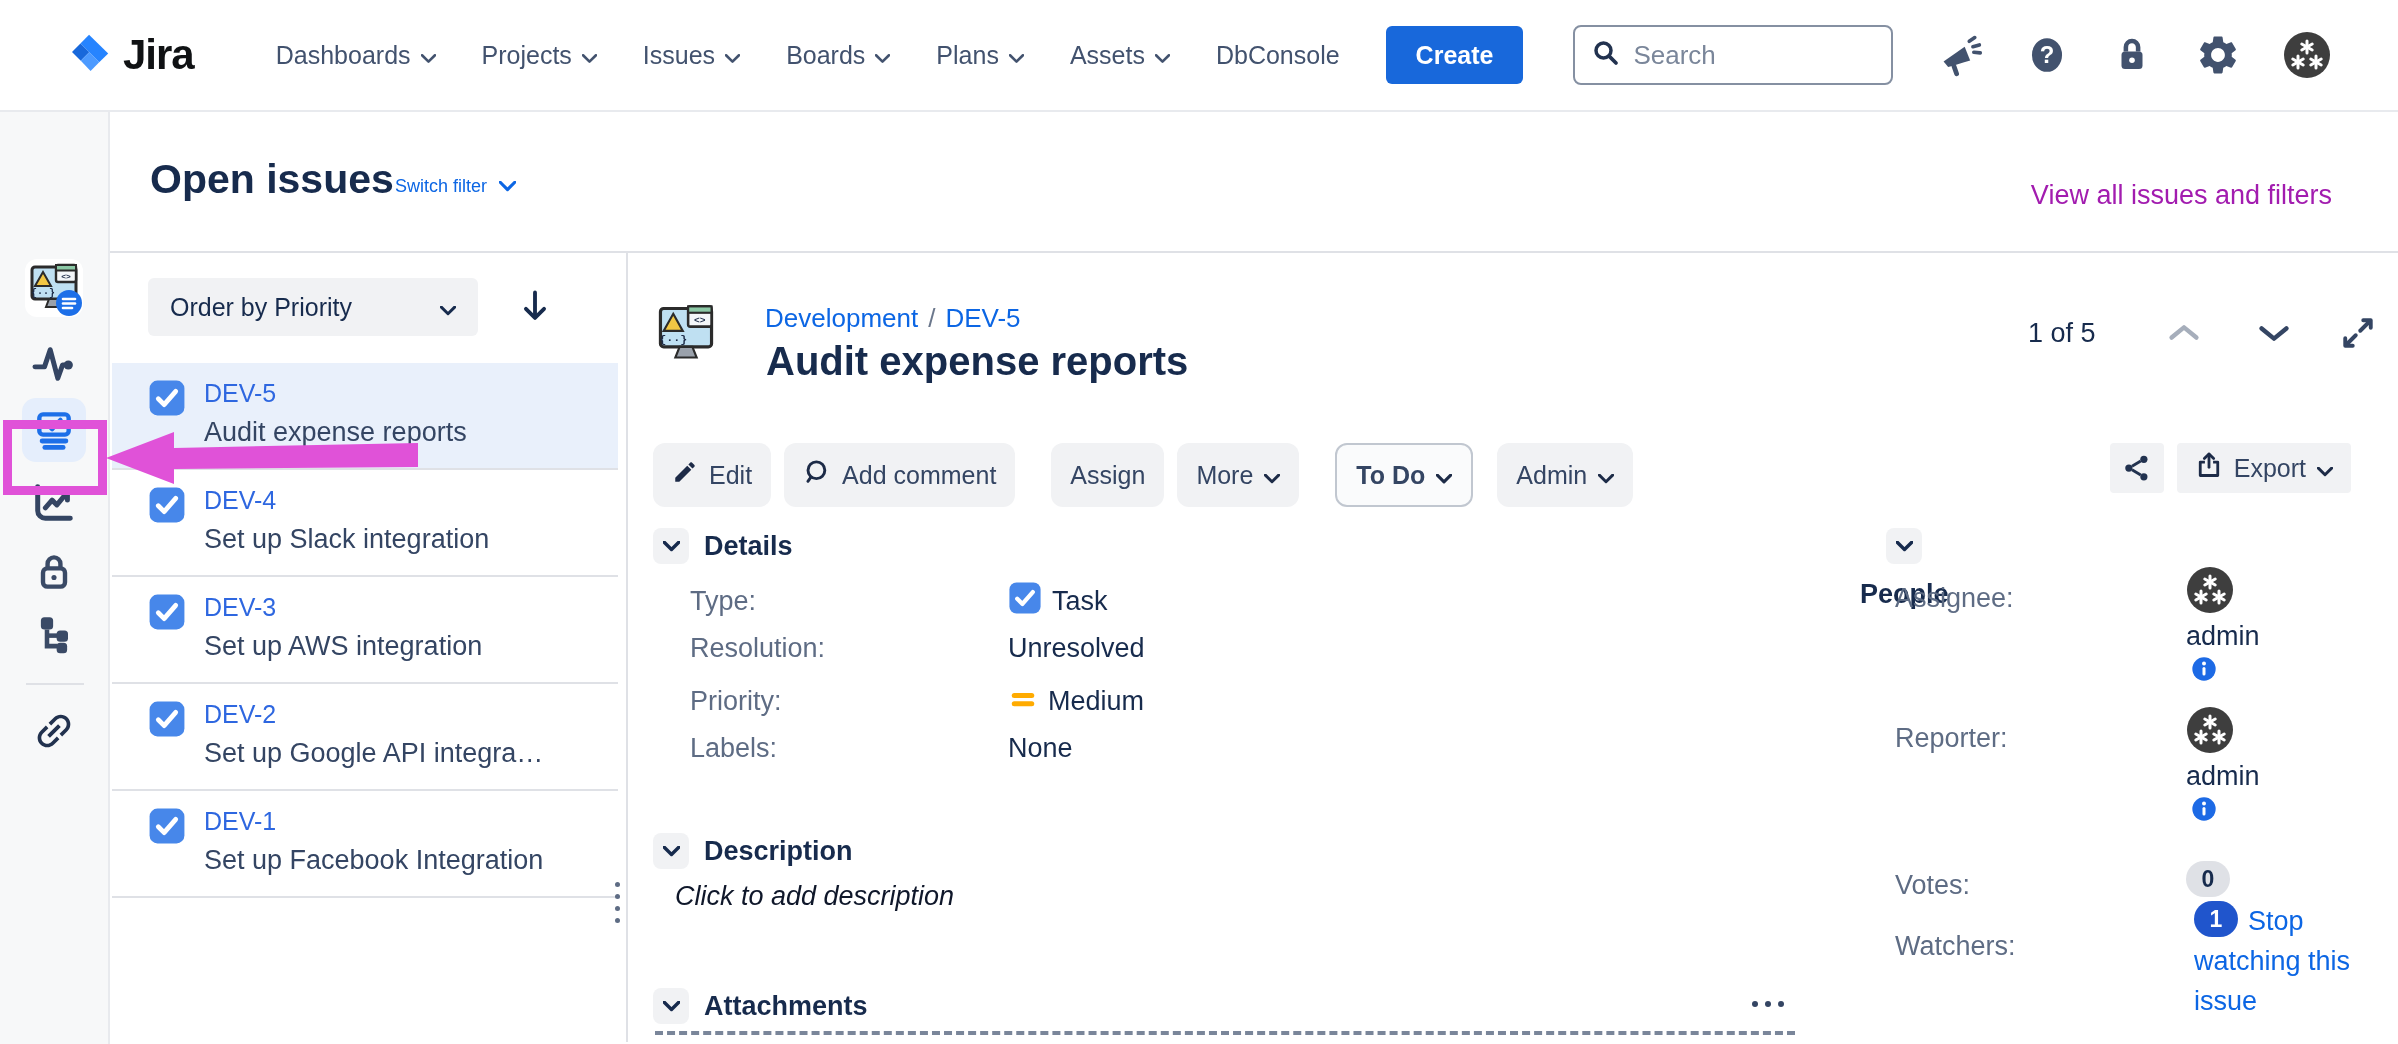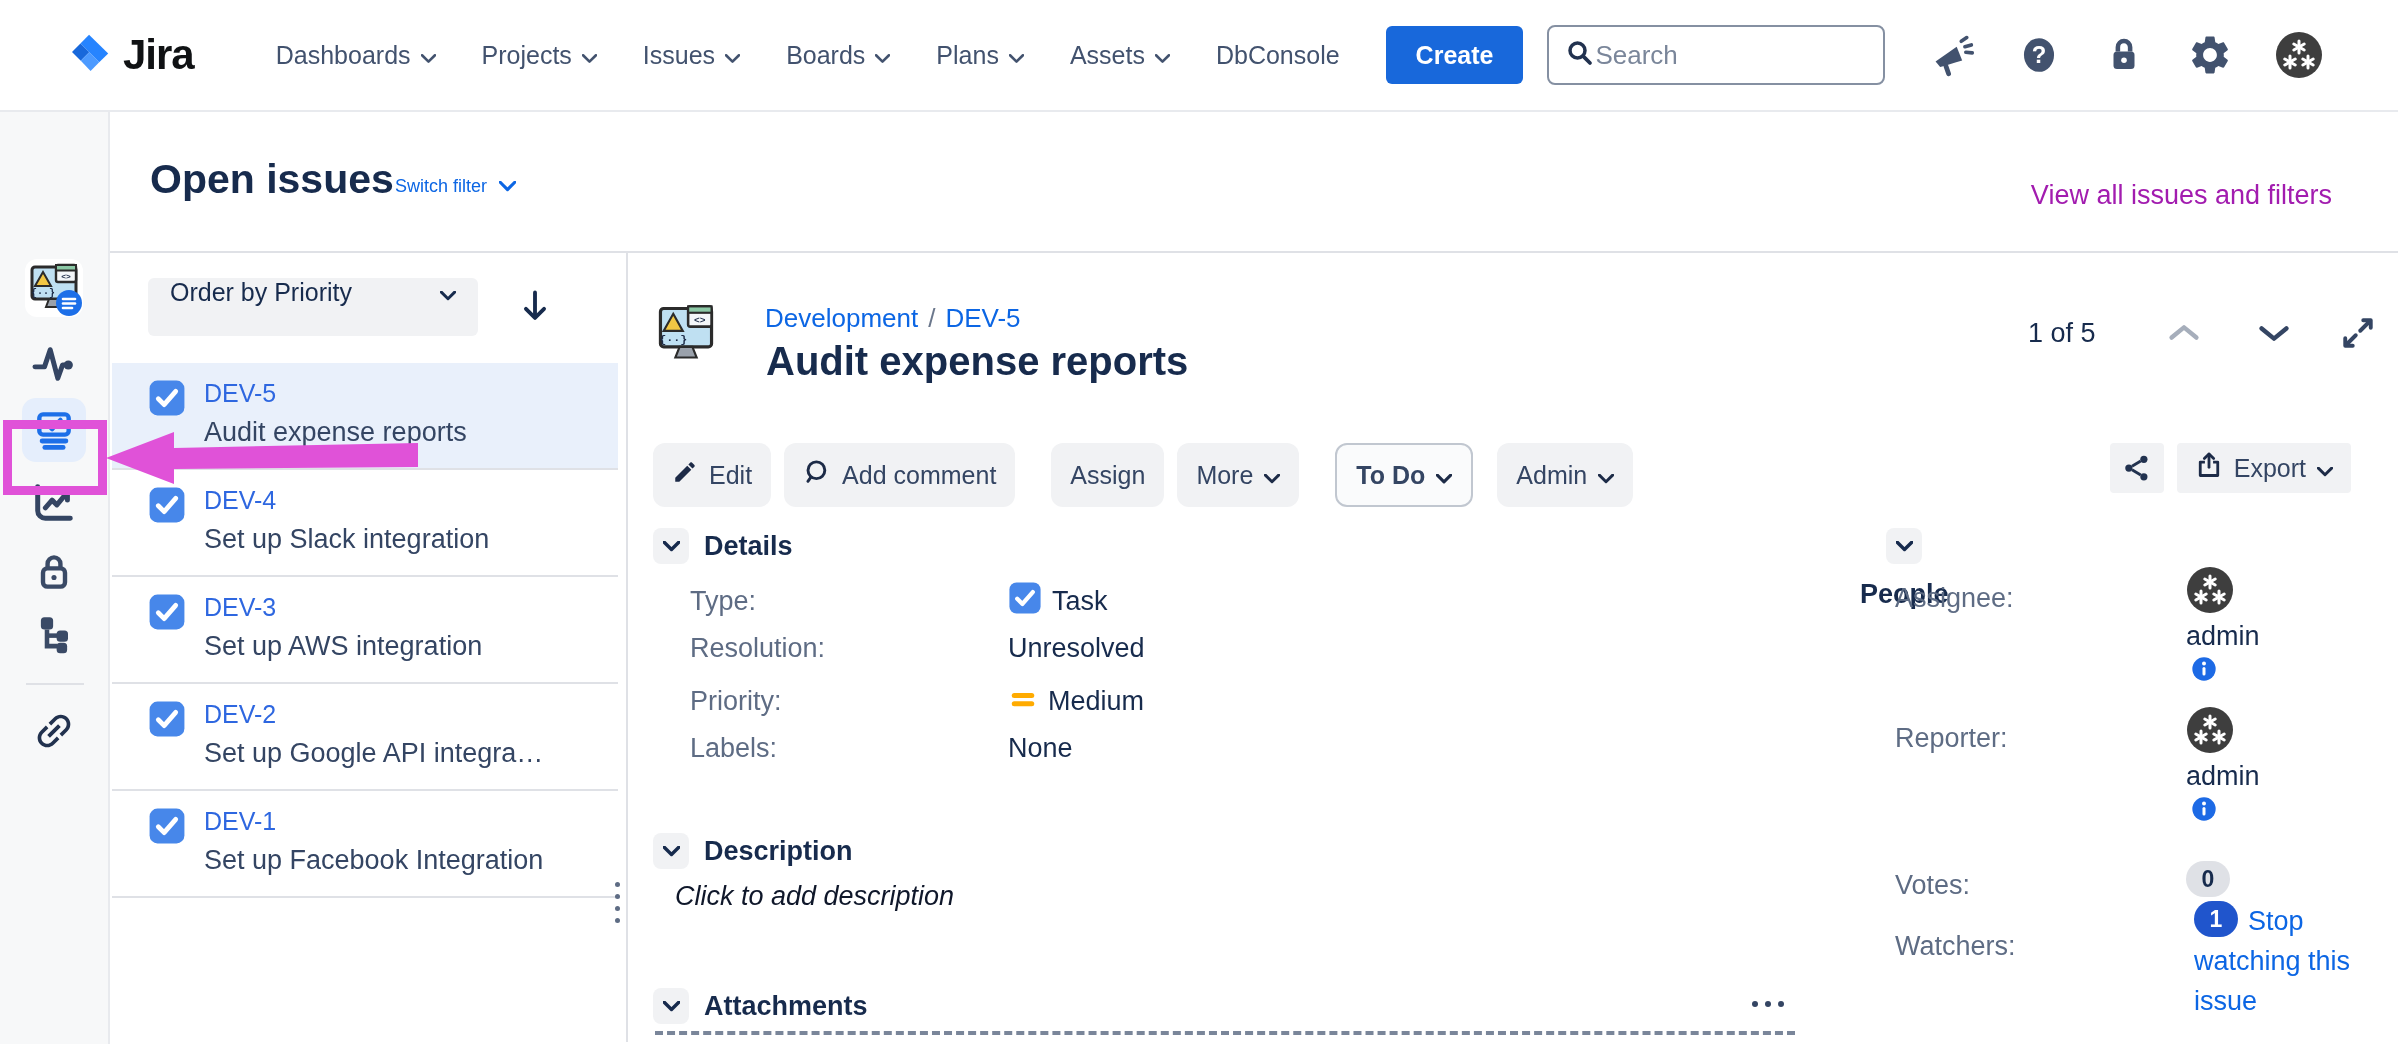--- a/index.html
+++ b/index.html
@@ -8,22 +8,22 @@
 
   
   .topbar { position:absolute; left:0; top:0; width:2398px; height:112px; background:#fff;
             border-bottom:2px solid #E8EAEE; display:flex; align-items:center; padding:0 67px; }
   .logo { display:flex; align-items:center; gap:10px; }
   .logo-text { font-size:42px; font-weight:700; color:#101214; letter-spacing:-1px; }
   .topnav { display:flex; align-items:center; gap:46px; margin-left:82px; }
   .topnav-item { display:flex; align-items:center; gap:10px; font-size:25px; color:#42526E; cursor:pointer; }
   .btn-create { margin-left:46px; height:58px; padding:0 30px; background:#1868DB; color:#fff;
                 font-size:25px; font-weight:700; border:none; border-radius:6px; cursor:pointer; }
-  .searchbox { margin-left:24px; width:338px; height:60px; border:2px solid #8590A2; border-radius:8px;
-               display:flex; align-items:center; padding:0 16px; background:#fff; }
+  .searchbox { margin-left:50px; width:338px; height:60px; border:2px solid #8590A2; border-radius:8px;
+               display:flex; align-items:center; padding:0 16px; gap:12px; background:#fff; }
   .searchbox input { border:none; outline:none; font-size:26px; color:#172B4D; width:240px;
                      font-family:"Liberation Sans","DejaVu Sans",sans-serif; }
   .searchbox input::placeholder { color:#7A869A; }
   .topbar-icons { display:flex; align-items:center; gap:42px; margin-left:46px; }
   .icon-btn { background:none; border:none; cursor:pointer; display:flex; align-items:center; }
 
   
   .sidebar { position:absolute; left:0; top:112px; width:110px; height:932px; background:#F7F8F9;
              border-right:2px solid #E8EAEE; }
   .side-icon { position:absolute; left:50%; transform:translateX(-50%); background:none; border:none;
@@ -50,21 +50,21 @@
                    font-size:18px; color:#0C66E4; cursor:pointer; background:none; border:none;
                    font-family:inherit; }
   .view-all { position:absolute; right:66px; top:68px; font-size:27px; color:#a21caf; text-decoration:none; }
 
   .content { position:relative; display:flex; height:789px; }
 
   
   .list-panel { position:relative; width:518px; border-right:2px solid #DFE1E6; }
   .order-row { position:absolute; left:38px; top:25px; display:flex; align-items:center; }
   .order-btn { width:330px; height:58px; background:#F1F2F4; border:none; border-radius:6px;
-               display:flex; justify-content:space-between; padding:0 22px;
+               display:flex; align-items:center; justify-content:space-between; padding:0 22px;
                font-size:25px; color:#172B4D; cursor:pointer; font-family:inherit; }
   .sort-btn { margin-left:42px; background:none; border:none; cursor:pointer; }
   .issue-rows { position:absolute; left:2px; top:110px; width:506px; }
   .issue-row { position:relative; height:107px; border-bottom:2px solid #DFE1E6; cursor:pointer; background:#fff; }
   .issue-row.selected { background:#E9F0FB; }
   .issue-row .task-ic { position:absolute; left:36px; top:16px; }
   .issue-key { position:absolute; left:92px; top:16px; font-size:25px; color:#2E67E0; }
   .issue-sum { position:absolute; left:92px; top:54px; font-size:27px; color:#344563; white-space:nowrap; }
   .drag-handle { position:absolute; right:2px; top:625px; display:flex; flex-direction:column; gap:7px;
                  cursor:grab; background:none; border:none; padding:4px; }

